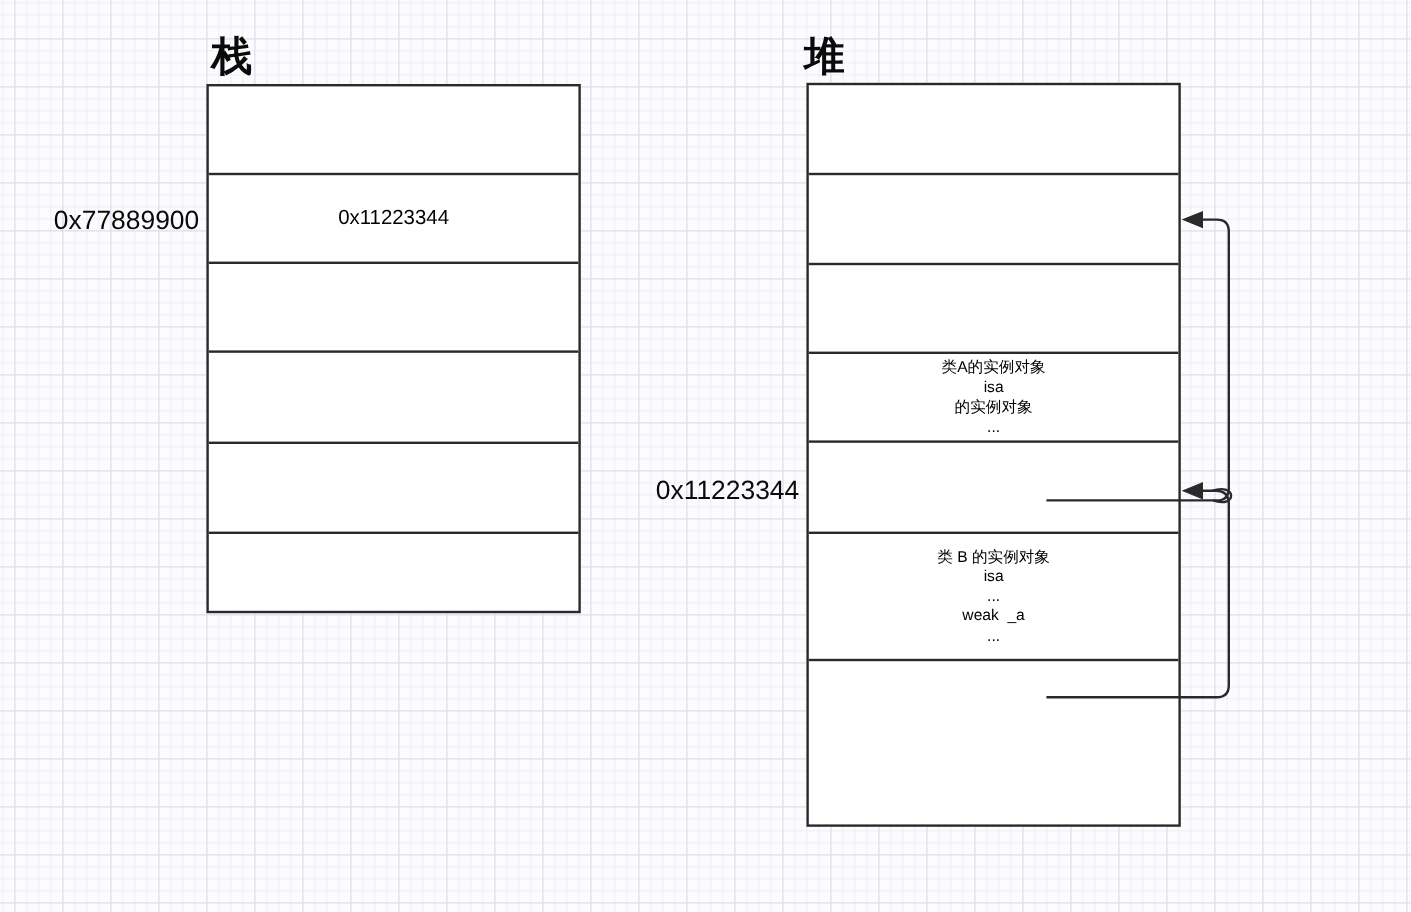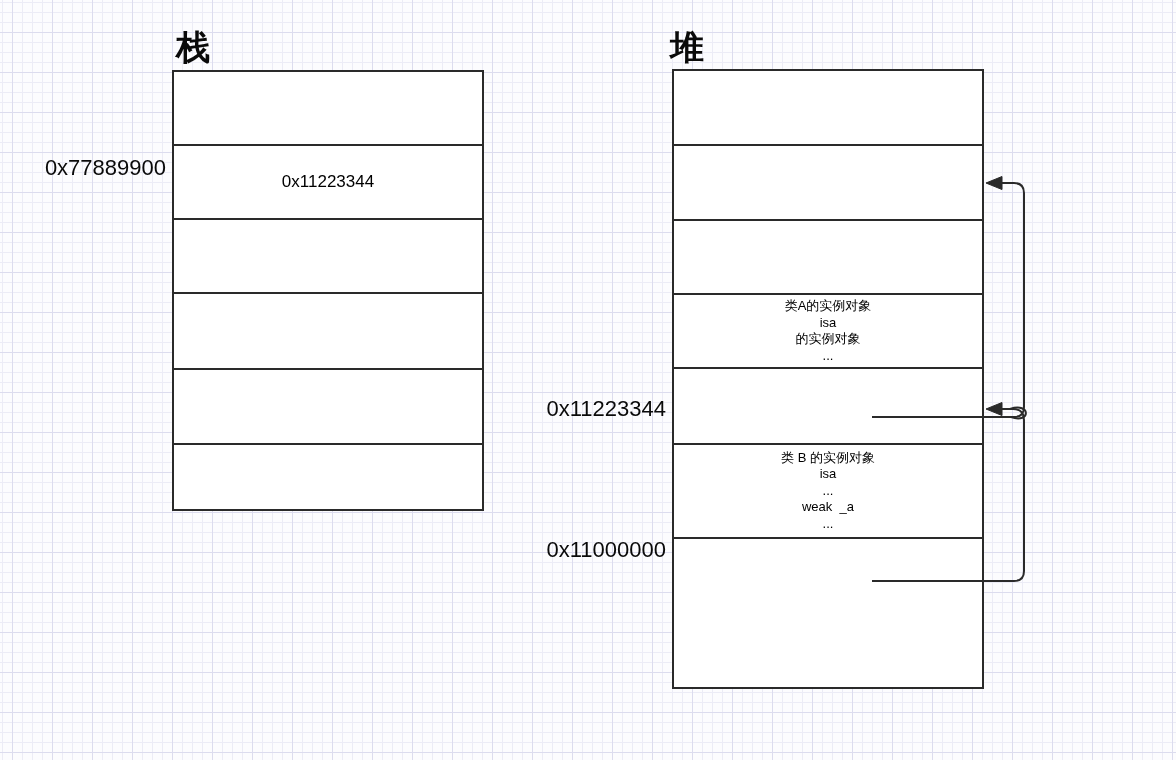--- a/index.html
+++ b/index.html
@@ -60,23 +60,22 @@
   svg.arrows polygon{fill:var(--stroke);stroke:var(--stroke);stroke-width:1;}
 </style>
 </head>
 <body>
 
 <div class="canvas">
 
   <div class="title" style="left:176px;top:28px">栈</div>
   <div class="title" style="left:670px;top:28px">堆</div>
 
-  <div class="addr" style="left:20px;top:154px">0x77889900</div>
+  <div class="addr" style="left:20px;top:170px">0x77889900</div>
   <div class="addr" style="left:520px;top:395px">0x11223344</div>
-  <div class="addr" style="left:520px;top:536px">0x11000000</div>
 
   <div class="memtable" style="left:172px;top:70px;height:441px">
     <div class="cell" style="height:74px"></div>
     <div class="cell" style="height:74px">
       <span class="cell-value">0x11223344</span>
     </div>
     <div class="cell" style="height:74px"></div>
     <div class="cell" style="height:76px"></div>
     <div class="cell" style="height:75px"></div>
     <div class="cell"></div>
@@ -86,21 +85,21 @@
     <div class="cell" style="height:75px"></div>
     <div class="cell" style="height:75px"></div>
     <div class="cell" style="height:74px"></div>
     <div class="cell" style="height:74px">
       <div class="line">类A的实例对象</div>
       <div class="line">isa</div>
       <div class="line">的实例对象</div>
       <div class="line">...</div>
     </div>
     <div class="cell" style="height:76px"></div>
-    <div class="cell" style="height:94px">
+    <div class="cell" style="height:106px">
       <div class="line">类 B 的实例对象</div>
       <div class="line">isa</div>
       <div class="line">...</div>
       <div class="line">weak  _a</div>
       <div class="line">...</div>
     </div>
     <div class="cell"></div>
   </div>
 
   <svg class="arrows" viewBox="0 0 1176 760">

